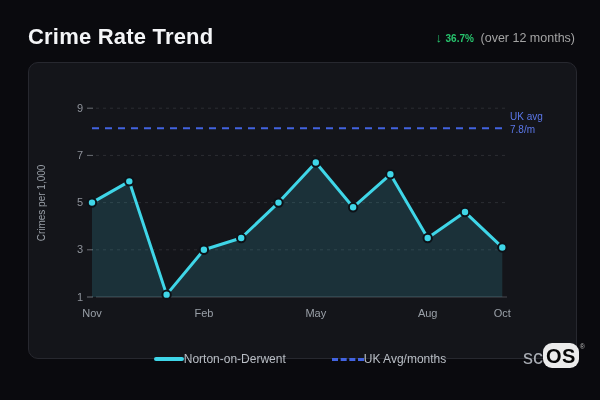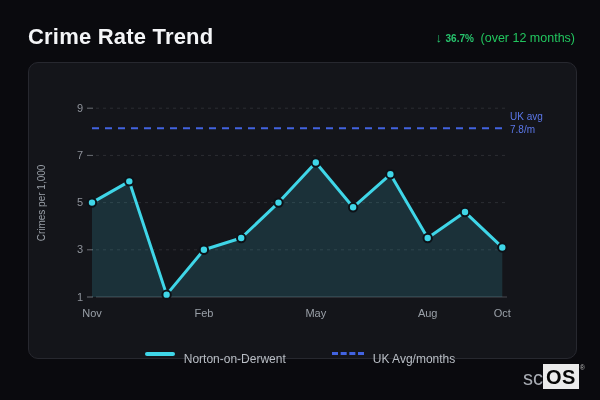--- a/index.html
+++ b/index.html
@@ -14,50 +14,50 @@
     position: absolute; left: 28px; top: 24px;
     font-size: 22px; font-weight: 700; color: #f4f5f7;
     letter-spacing: 0.2px;
   }
   .trend-indicator {
     position: absolute; right: 25px; top: 30px;
     font-size: 13px; color: #8b8f97; white-space: nowrap;
   }
   .trend-indicator .arrow { color: #27c46d; font-weight: 700; font-size: 13px; }
   .trend-indicator .pct { color: #27c46d; font-weight: 700; font-size: 10px; margin-right: 3px; }
-  .trend-indicator .period { color: #22c55e; font-size: 12.5px; margin-top: 8px; }
+  .trend-indicator .period { color: #a3a3a3; font-size: 12.5px; margin-top: 8px; }
   .chart-card {
     position: absolute; left: 28px; top: 62px;
     width: 549px; height: 297px;
     background: #14151a;
     border: 1px solid #27282f;
     border-radius: 10px;
   }
   .chart-card svg { display: block; }
   svg text { font-family: "Liberation Sans", "DejaVu Sans", sans-serif; }
   .legend {
     position: absolute; left: 0; top: 352px; width: 600px;
     display: flex; justify-content: center; align-items: center; gap: 46px;
   }
-  .legend-item { display: flex; align-items: flex-start; gap: 9px; cursor: default; }
+  .legend-item { display: flex; align-items: center; cursor: default; }
   .legend-label { font-size: 12px; color: #b9bec5; }
   .swatch-line {
     width: 30px; height: 4px; border-radius: 2px; background: #3fd6e8; display: inline-block;
   }
   .swatch-dash {
     width: 32px; height: 0; border-top: 3px dashed #4263e0; display: inline-block;
   }
   .logo {
-    position: absolute; right: 15px; top: 364px;
+    position: absolute; right: 15px; top: 343px;
     display: flex; align-items: flex-start; line-height: 1;
   }
   .logo-sc { color: #a9adb4; font-size: 20px; font-weight: 400; padding-top: 4px; }
   .logo-os {
     background: #ebebeb; color: #060606; font-size: 20px; font-weight: 700;
-    padding: 3px 3px 2px 3px; letter-spacing: 0.5px;
+    padding: 3px 3px 2px 3px; letter-spacing: 0.5px; border-radius: 9px;
   }
   .logo-reg { color: #b9b9b9; font-size: 7px; margin-left: 1px; }
 </style>
 </head>
 <body>
 
 <div>
 
   <h1 class="page-title">Crime Rate Trend</h1>
 

